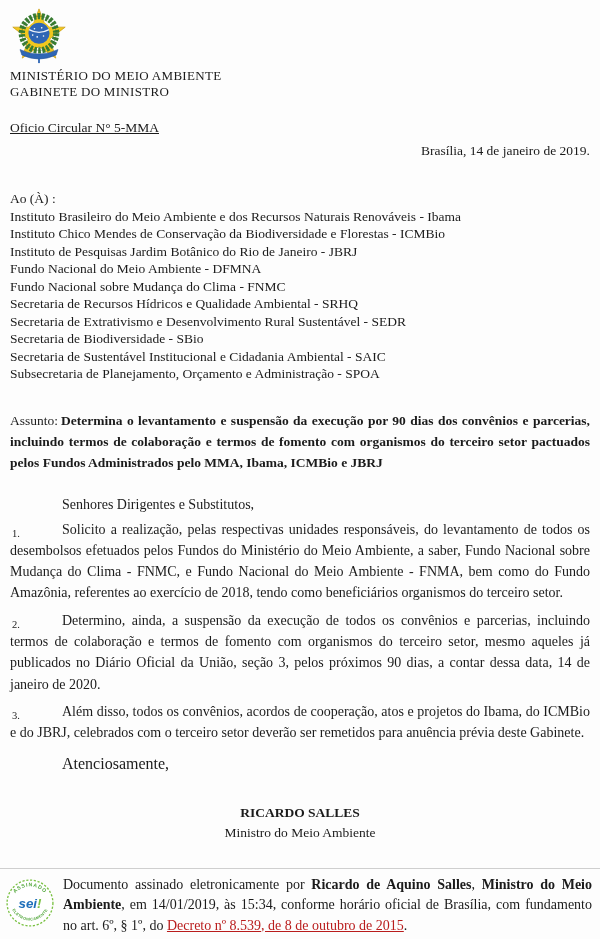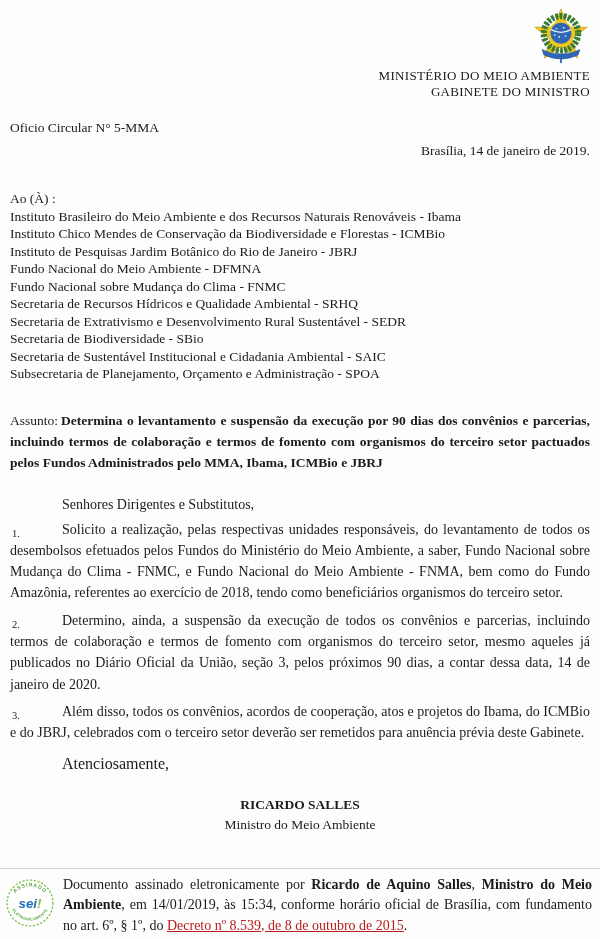--- a/index.html
+++ b/index.html
@@ -9,25 +9,25 @@
     width:600px;height:939px;
     margin:0 auto;
     background:#fdfdfd;
     font-family:"Liberation Serif","DejaVu Serif",serif;
     color:#1b1b1b;
     overflow:hidden;
     box-sizing:border-box;
   }
   .inner{padding:0 10px;}
   
-  .letterhead{padding-top:8px;text-align:right;}
+  .letterhead{padding-top:8px;text-align:left;}
   .emblem{display:inline-block;}
   .lh-line{font-size:13px;line-height:15.5px;letter-spacing:.3px;}
   
-  .reference{margin-top:21px;font-size:13.5px;}
+  .reference{margin-top:21px;font-size:13.5px;text-decoration:underline;}
   .dateline{margin-top:7px;text-align:right;font-size:13.5px;}
   
   .addressees{margin-top:31px;font-size:13.5px;line-height:17.5px;}
   .addressee-label{margin-bottom:0;}
   
   .subject{margin-top:27px;font-size:13.5px;line-height:21px;text-align:justify;}
   .subject b{margin-left:3px;}
   
   .salutation{margin-top:24px;padding-left:52px;font-size:14px;}
   .body-paragraph{
@@ -35,21 +35,21 @@
     margin-top:6px;
     font-size:14px;line-height:21.3px;
     text-align:justify;
     text-indent:52px;
   }
   .body-paragraph .para-number{
     position:absolute;left:2px;top:4px;
     font-size:10.5px;text-indent:0;
   }
   .closing{margin-top:12px;padding-left:52px;font-size:16px;}
-  .signature{margin-top:24px;text-align:center;}
+  .signature{margin-top:32px;text-align:center;}
   .sig-name{font-weight:bold;font-size:13.5px;}
   .sig-title{font-size:13.5px;margin-top:4px;}
   
   .footer{
     position:absolute;left:0;right:0;bottom:0;
     border-top:1px solid #cfcfcf;
     padding:6px 8px 3px 5px;
     display:flex;align-items:center;gap:8px;
     background:#fdfdfd;
   }

